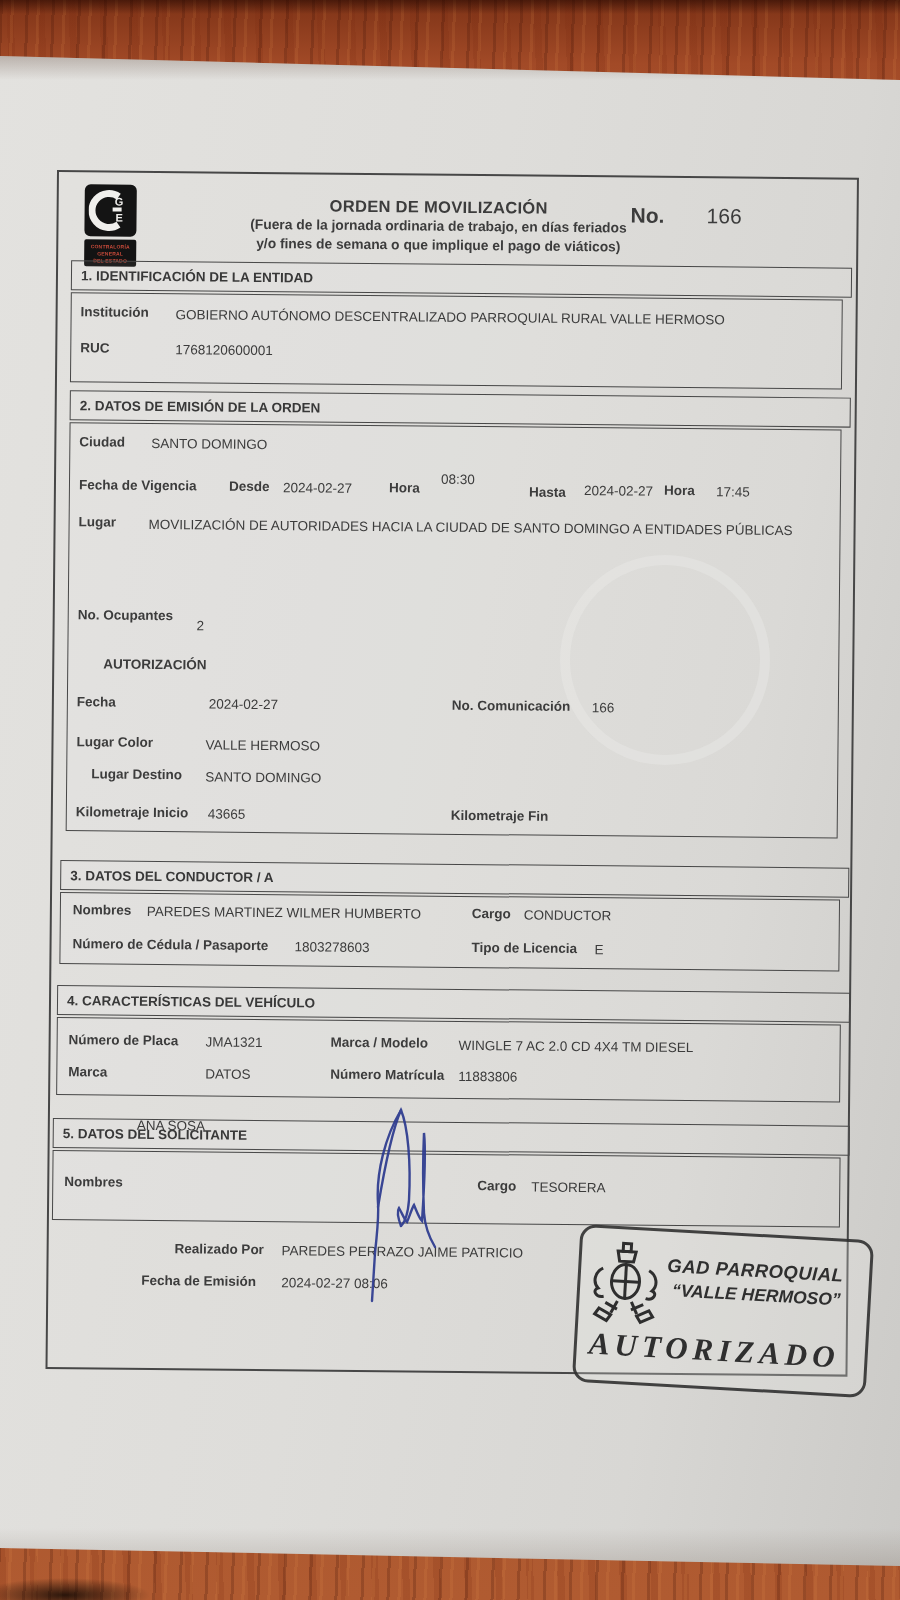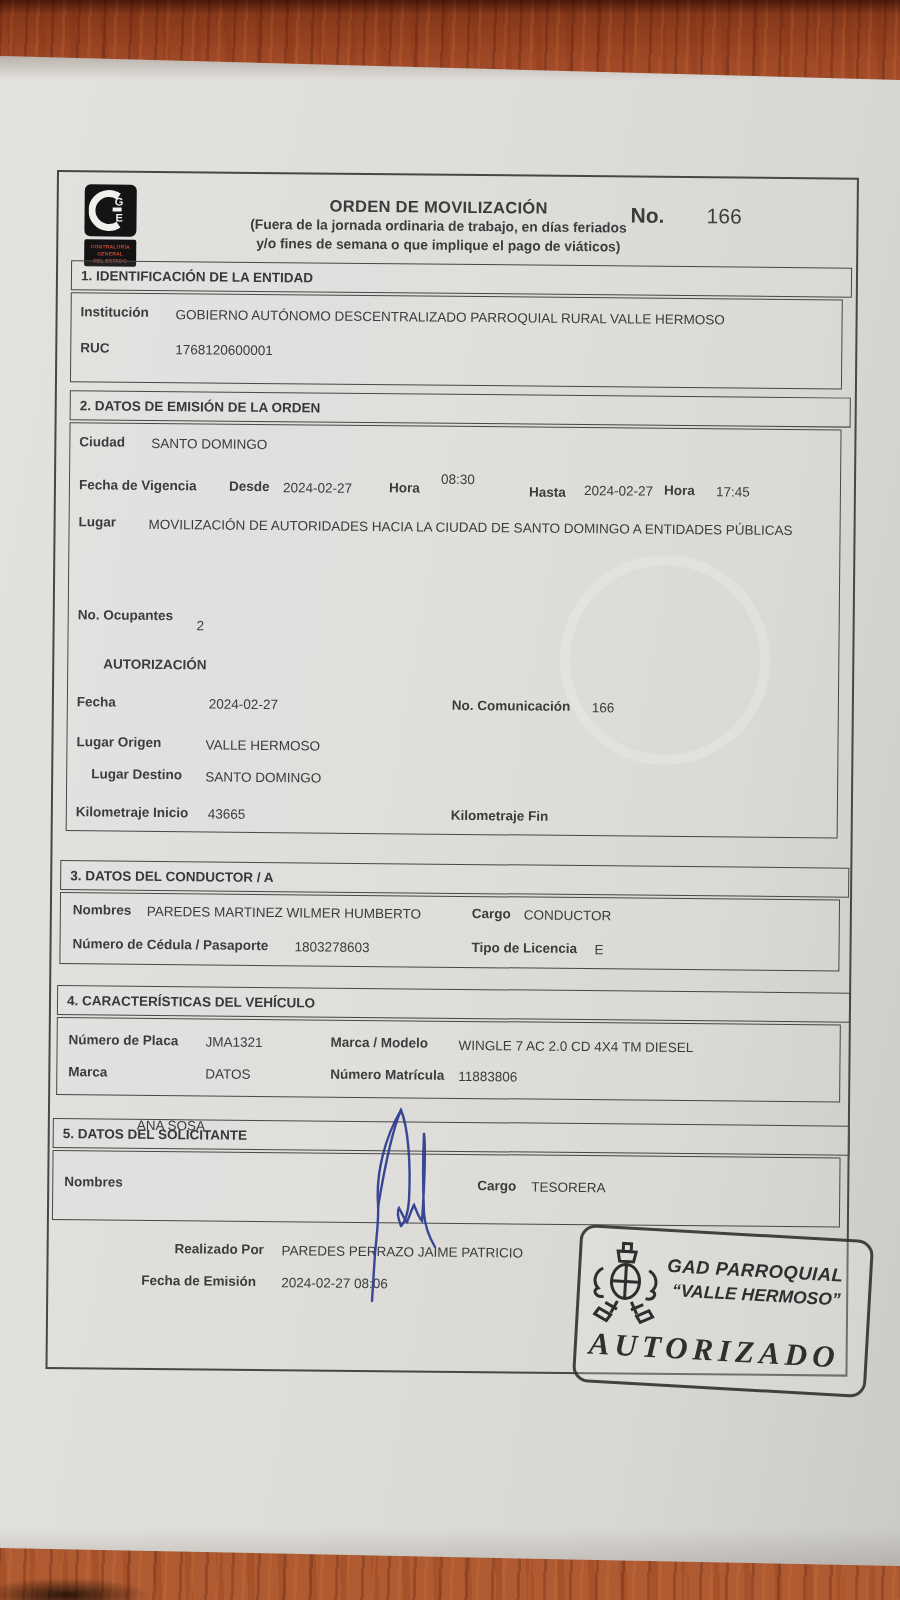--- a/index.html
+++ b/index.html
@@ -136,21 +136,21 @@
     <span class="abs lb" style="left:23px;top:435px;">No. Ocupantes</span>
     <span class="abs" style="left:142px;top:445px;">2</span>
 
     <span class="abs lb" style="left:17px;top:484px;margin-left:32px;">AUTORIZACIÓN</span>
 
     <span class="abs lb" style="left:23px;top:522px;">Fecha</span>
     <span class="abs" style="left:155px;top:523px;">2024-02-27</span>
     <span class="abs lb" style="left:398px;top:522px;">No. Comunicación</span>
     <span class="abs" style="left:538px;top:523px;">166</span>
 
-    <span class="abs lb" style="left:23px;top:562px;">Lugar Origen</span>
+    <span class="abs lb" style="left:23px;top:562px;">Lugar Color</span>
     <span class="abs" style="left:152px;top:564px;">VALLE HERMOSO</span>
     <span class="abs lb" style="left:23px;top:594px;margin-left:15px;">Lugar Destino</span>
     <span class="abs" style="left:152px;top:596px;">SANTO DOMINGO</span>
 
     <span class="abs lb" style="left:23px;top:632px;">Kilometraje Inicio</span>
     <span class="abs" style="left:155px;top:633px;">43665</span>
     <span class="abs lb" style="left:398px;top:632px;">Kilometraje Fin</span>
 
     <div class="box sec-title" style="left:8px;top:688px;width:778px;height:28px;">3. DATOS DEL CONDUCTOR / A</div>
     <div class="box" style="left:8px;top:720px;width:778px;height:70px;"></div>

